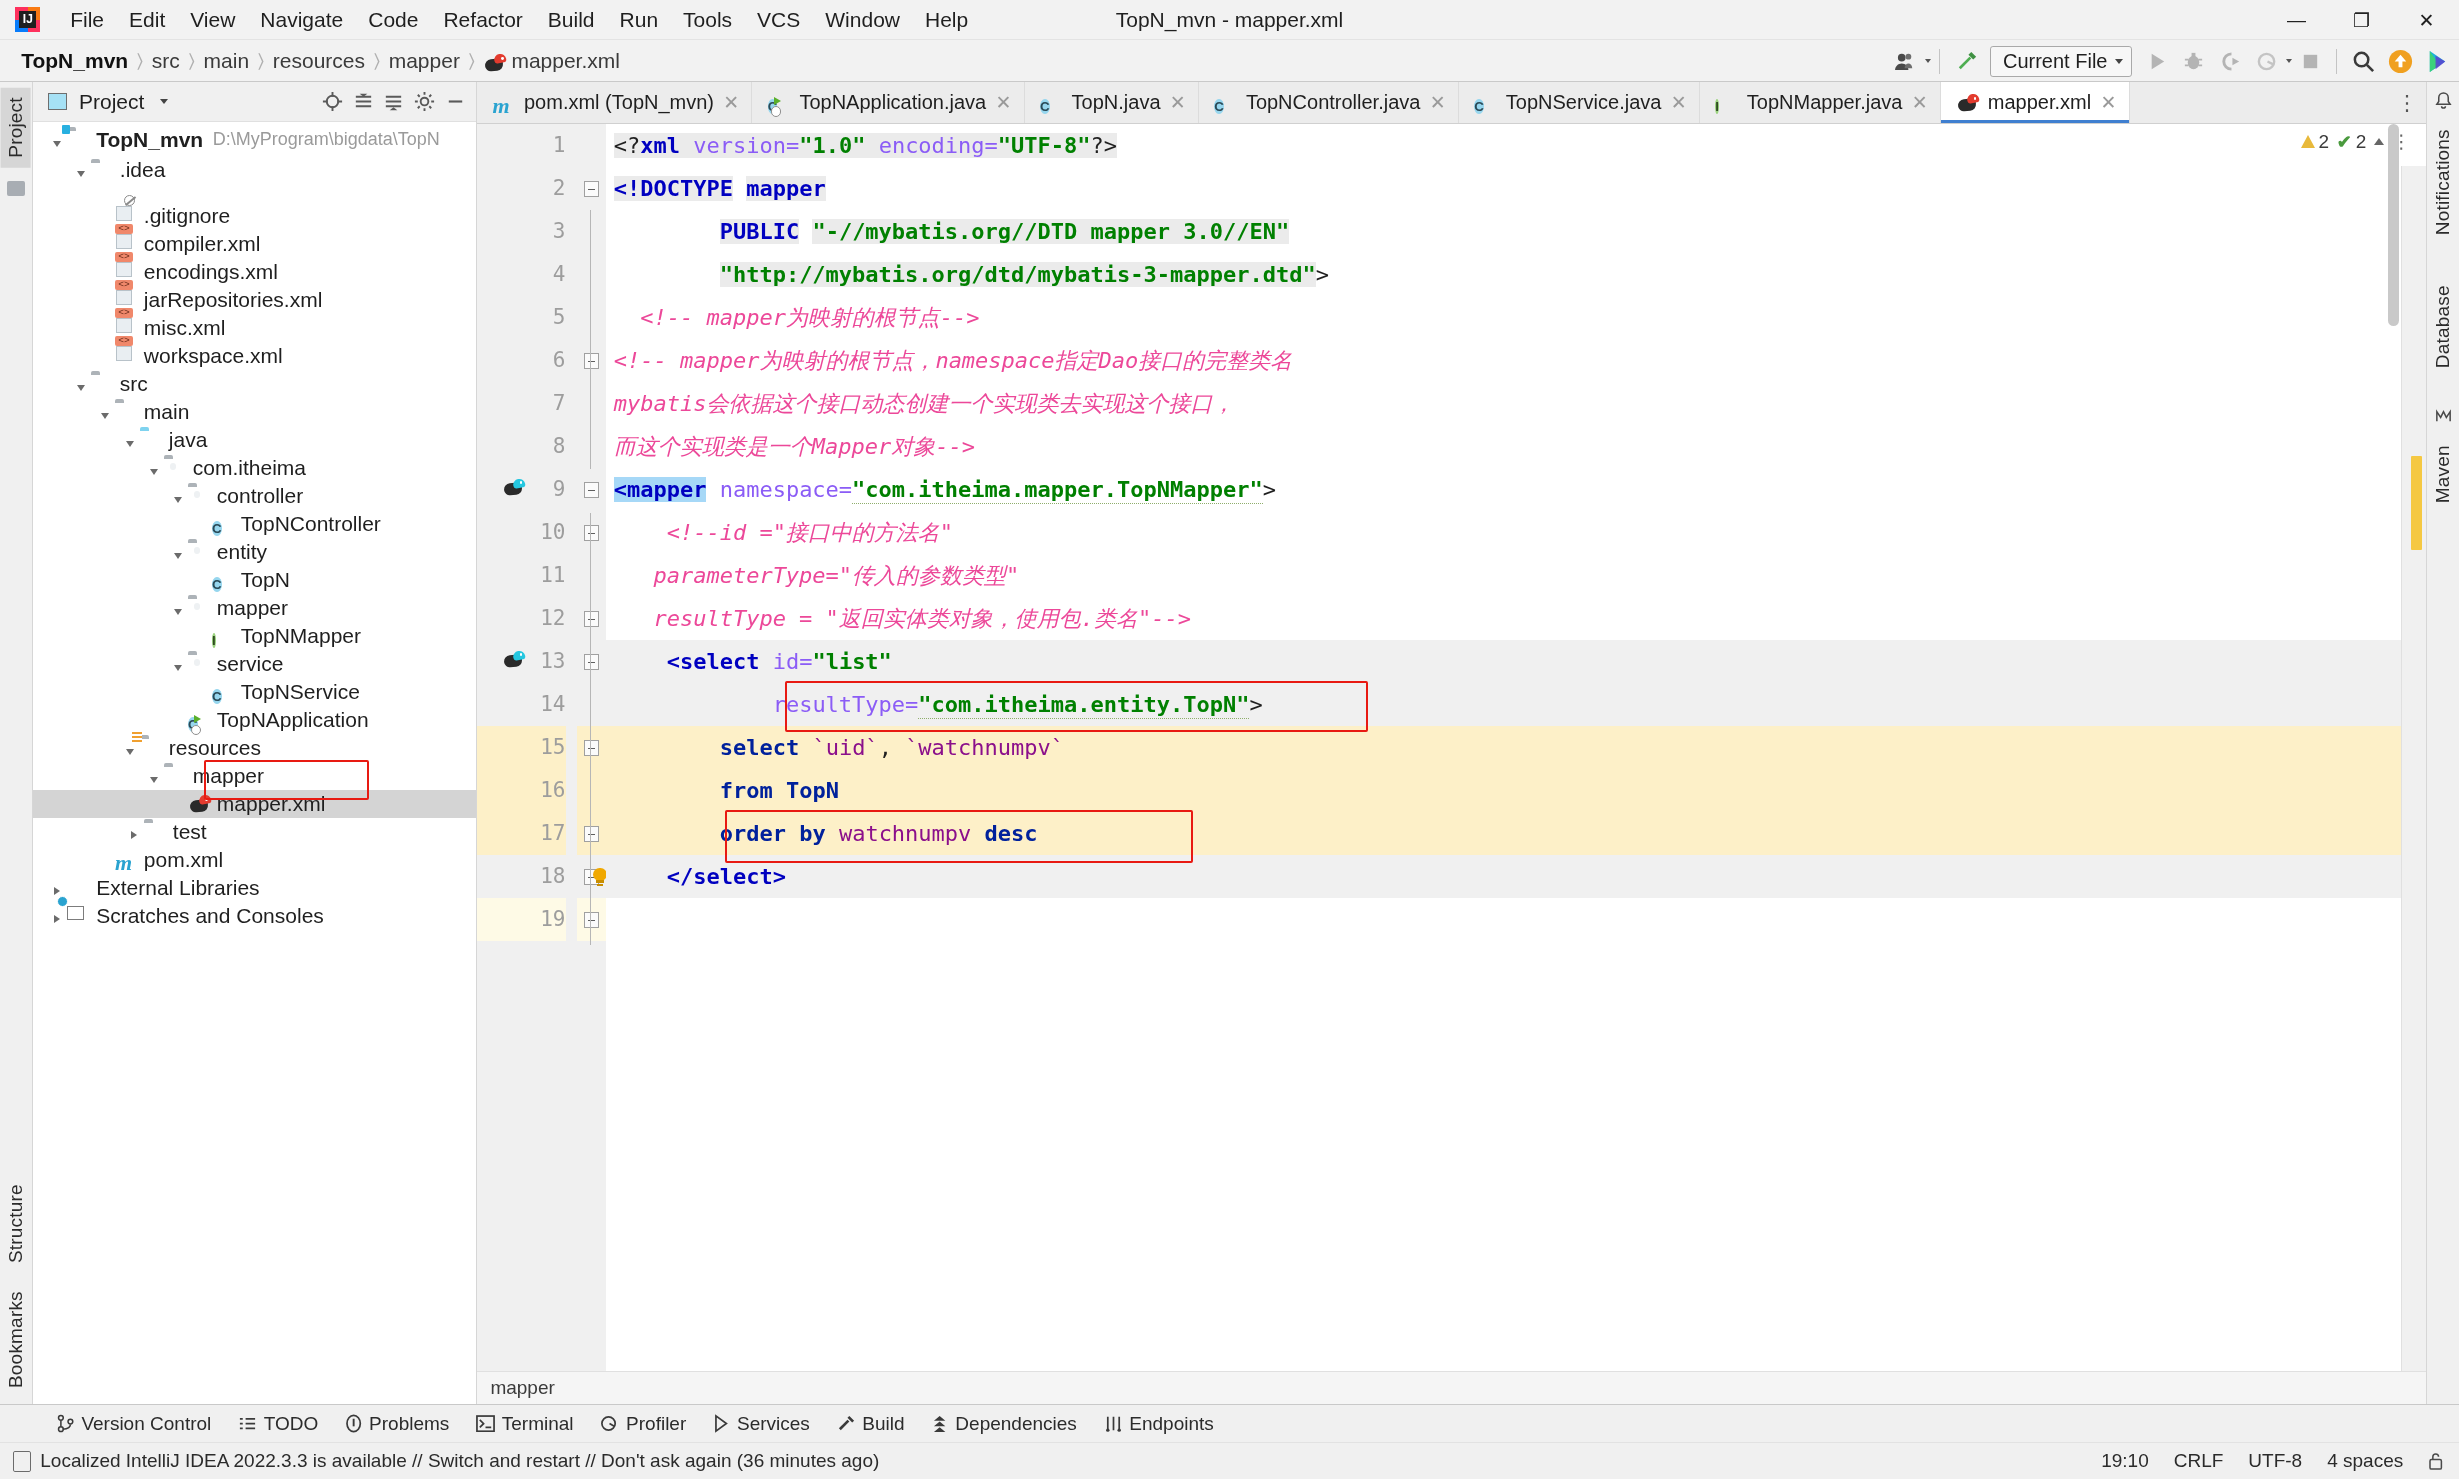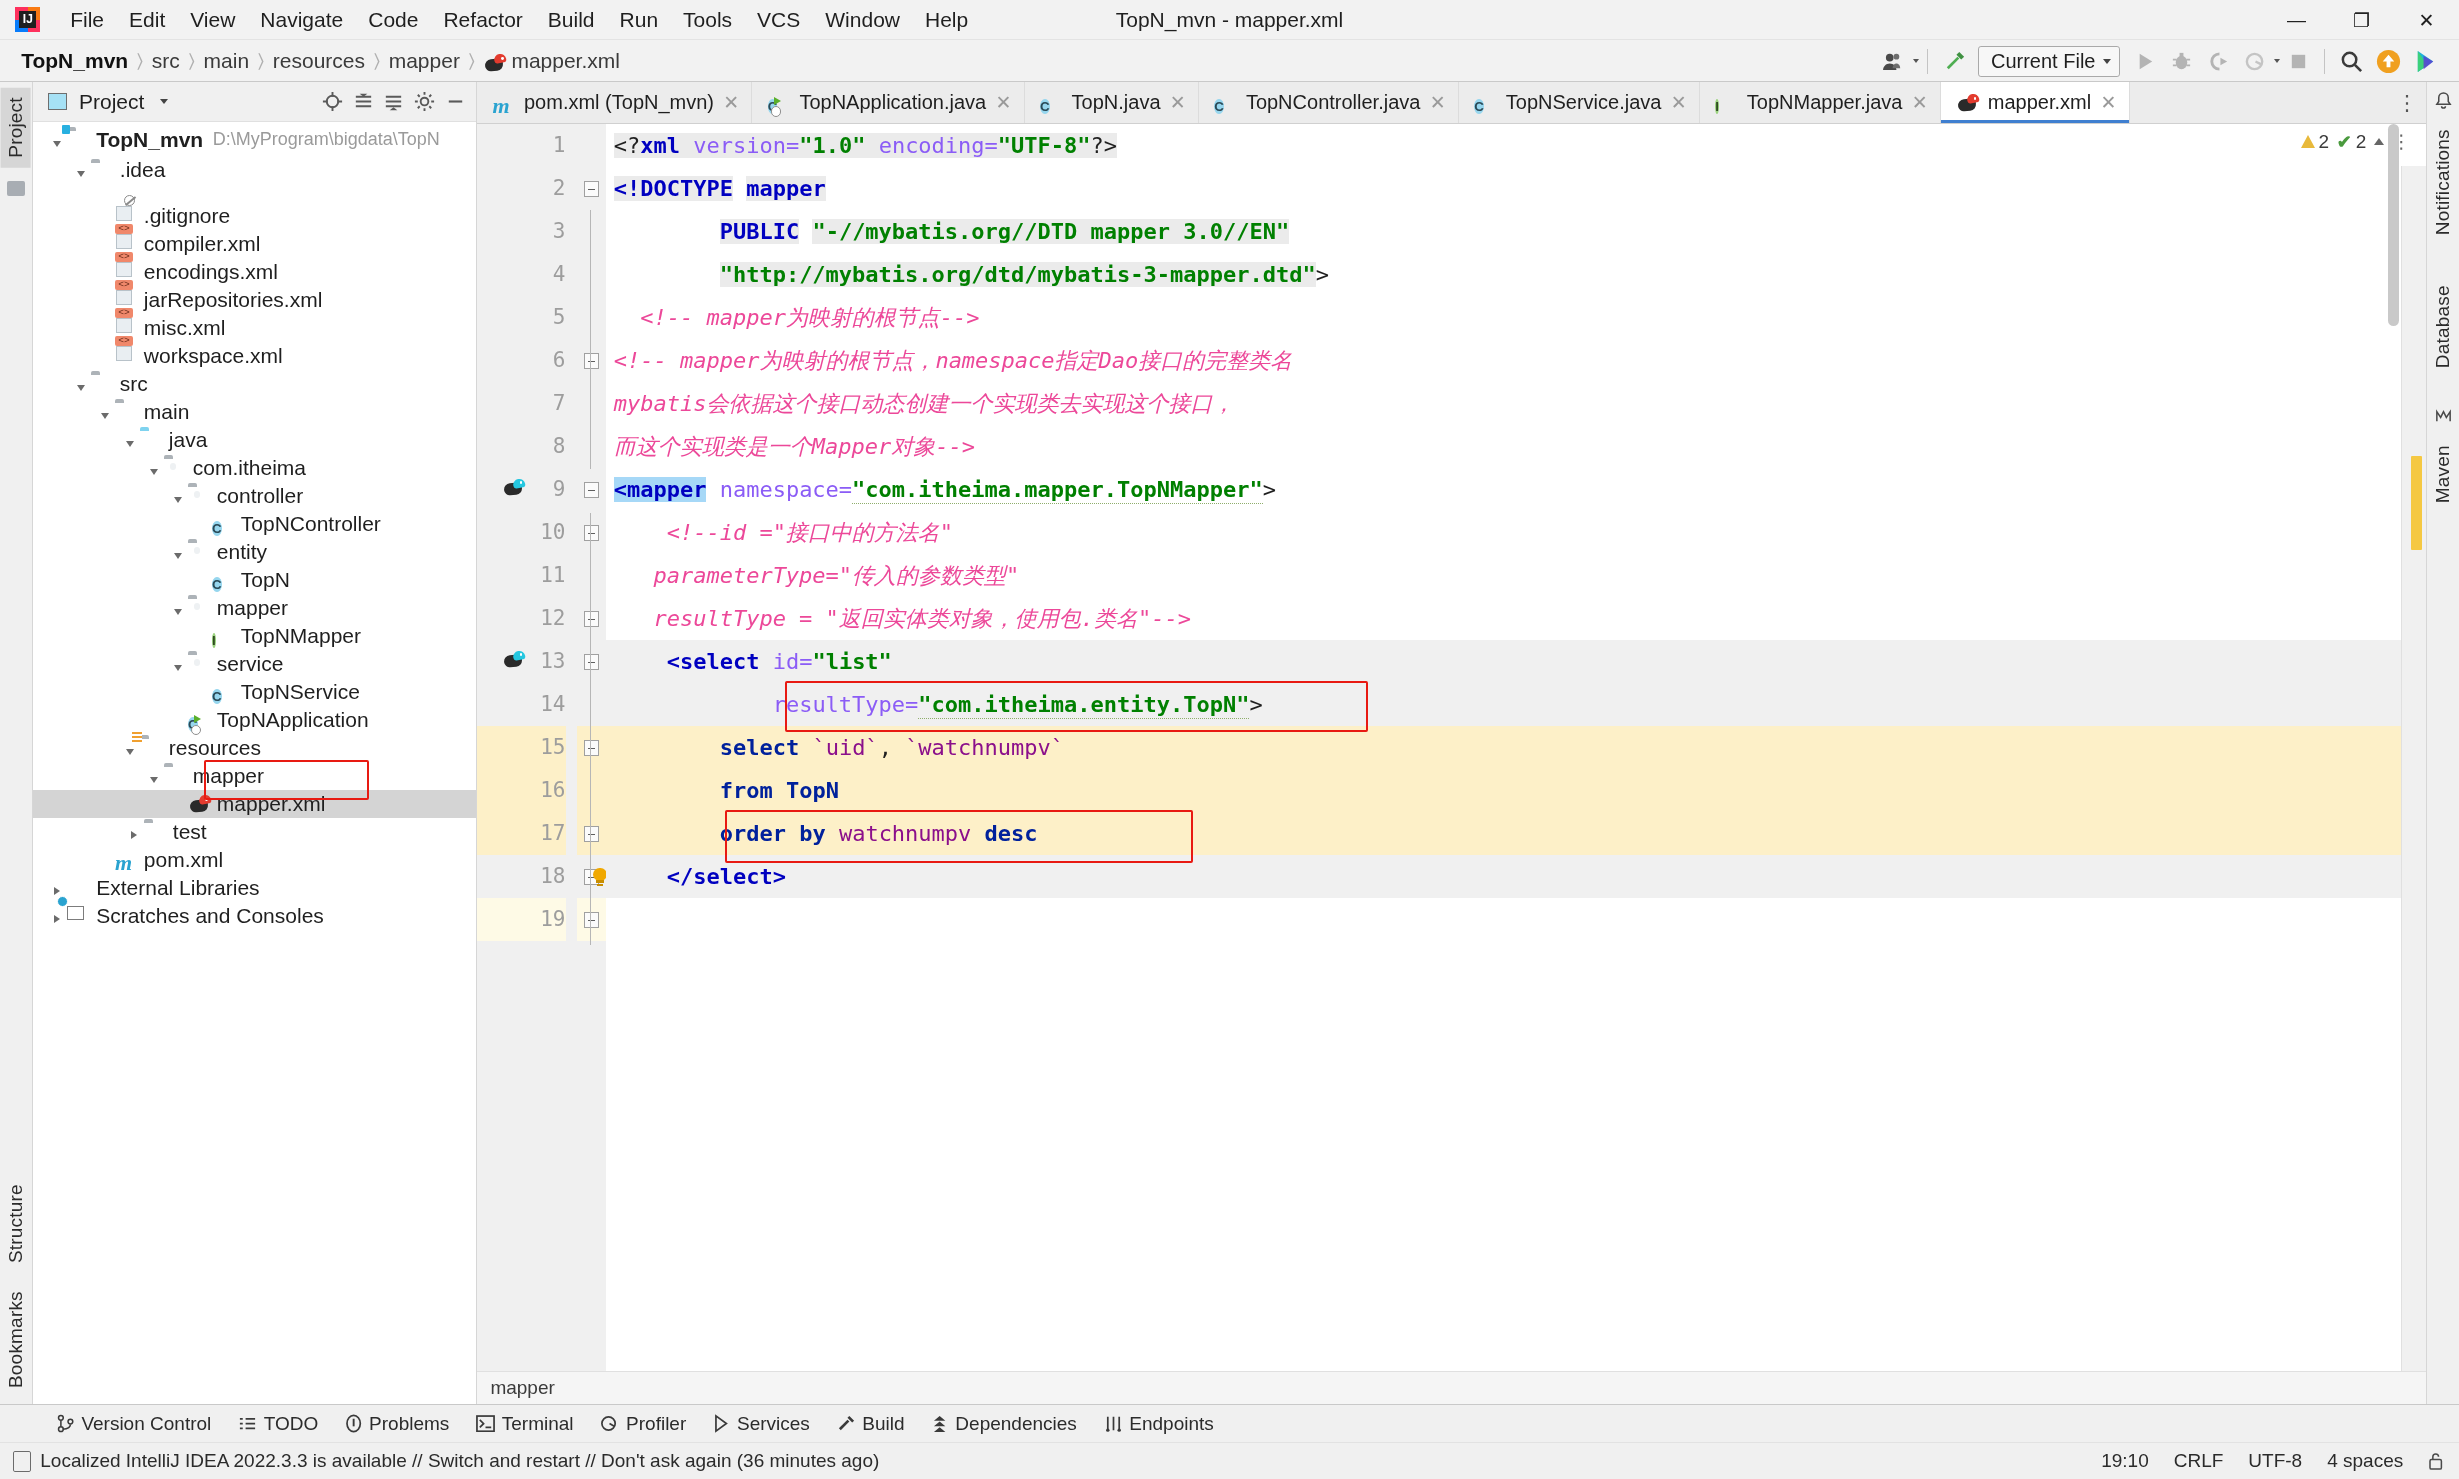--- a/index.html
+++ b/index.html
@@ -39,21 +39,21 @@
   
   .navbar {
     height: 42px; flex: 0 0 42px; display: flex; align-items: center;
     background: #f2f2f2; border-bottom: 1px solid #c9c9c9; position: relative;
   }
   .crumbs { display: flex; align-items: center; padding-left: 15.4px; gap: 0; }
   .crumb { font-size: 21px; color: #3b3b3b; padding: 1.9px 5.8px; white-space: nowrap; }
   .crumb.bold { font-weight: bold; color: #111; }
   .crumb-sep { color: #b0b0b0; font-size: 19px; padding: 0 2.9px; }
   .crumb-ico { width: 19px; height: 19px; margin-right: 4.8px; display:inline-block; vertical-align: -3.8px;}
-  .navbar-right { position: absolute; right: 0; top: 0; height: 42px; display: flex; align-items: center; gap: 0; padding-right: 15px; }
+  .navbar-right { position: absolute; right: 0; top: 0; height: 42px; display: flex; align-items: center; gap: 0; padding-right: 3px; }
   .tb-btn { width: 37px; height: 37px; display: flex; align-items: center; justify-content: center; position: relative; }
   .tb-sep { width: 1px; height: 25px; background: #c4c4c4; margin: 0 7.7px; }
   .runconfig {
     height: 31px; border: 1px solid #a9a9a9; border-radius: 2.9px; background: #f7f7f7;
     display: flex; align-items: center; padding: 0 7.7px 0 11.5px; gap: 7.7px; font-size: 20px; margin: 0 5.8px;
   }
   .caret-d { width: 0; height: 0; border-left: 4.8px solid transparent; border-right: 4.8px solid transparent; border-top: 5.8px solid #444; }
   .caret-sm { width: 0; height: 0; border-left: 3.8px solid transparent; border-right: 3.8px solid transparent; border-top: 4.8px solid #555; }
 
   

